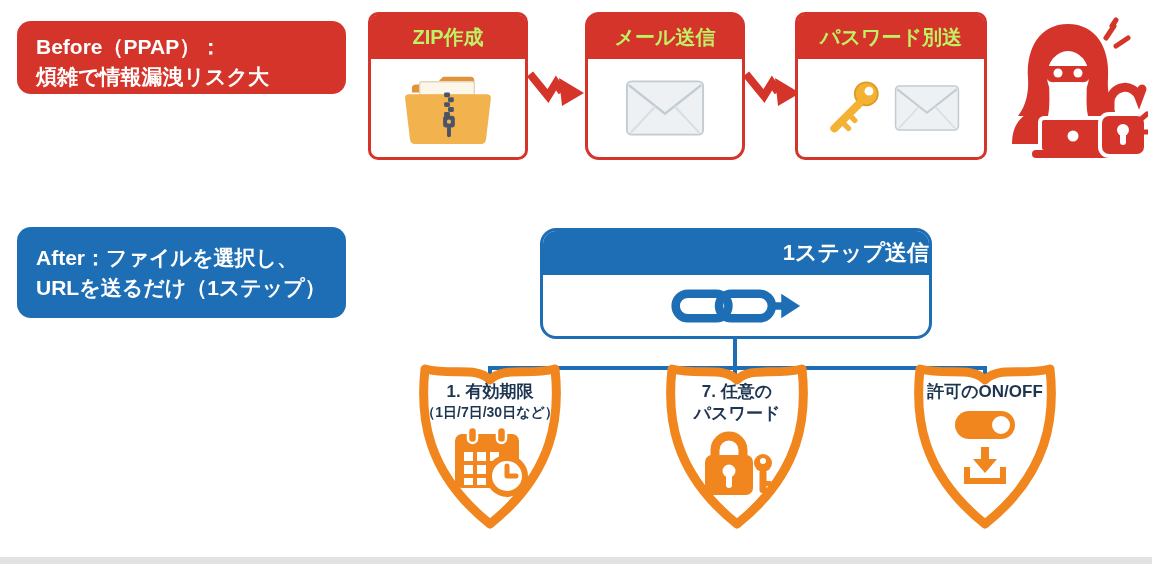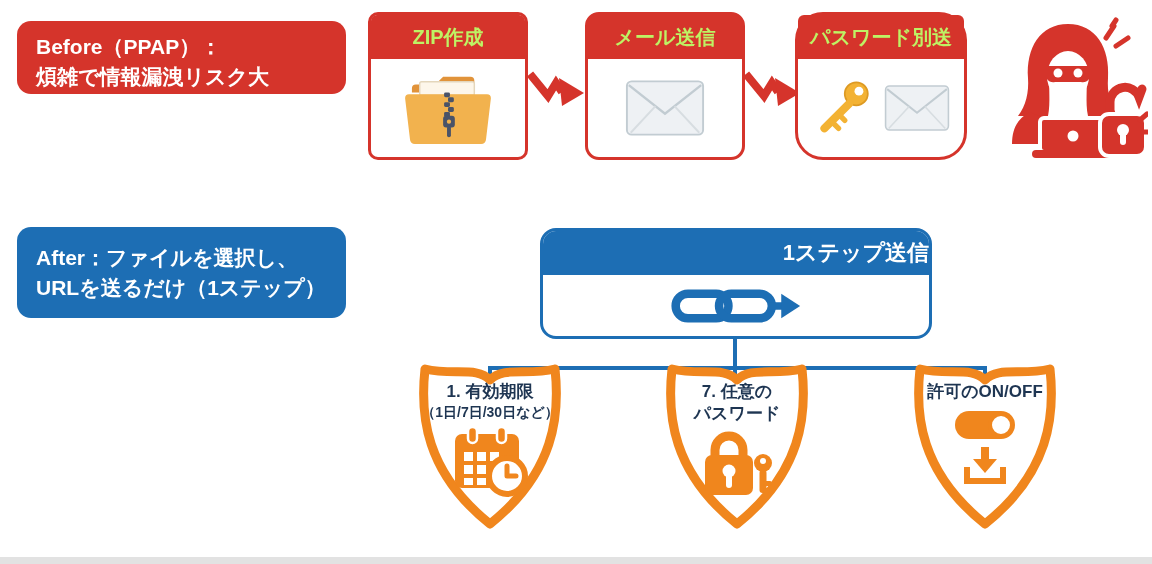--- a/index.html
+++ b/index.html
@@ -101,21 +101,21 @@
         <path d="M6,56 L32,28 M78,56 L52,28" fill="none" stroke="#d7dde1" stroke-width="2"></path>
       </svg>
     </div>
   </div>
 
   <svg class="abs" style="left:742px;top:66px;" width="62" height="56" viewBox="0 0 62 56">
     <polyline points="4,8 22,30 30,17 36,26" fill="none" stroke="#d5342b" stroke-width="8"></polyline>
     <polygon points="33,12 58,27 36,40" fill="#d5342b"></polygon>
   </svg>
 
-  <div class="step-box" style="left:795px;width:172px;border-radius:28px;">
+  <div class="step-box" style="left:795px;width:192px;">
     <div class="step-header">パスワード別送</div>
     <div class="step-body">
       <svg width="62" height="62" viewBox="0 0 70 70">
         <circle cx="50" cy="19" r="13" fill="#f3b233" stroke="#dd9a23" stroke-width="2"></circle>
         <circle cx="53" cy="16" r="5" fill="#fff"></circle>
         <path d="M42,30 L14,58" stroke="#f3b233" stroke-width="9" stroke-linecap="round"></path>
         <path d="M22,50 l8,8 M30,42 l7,7" stroke="#f3b233" stroke-width="6" stroke-linecap="round"></path>
       </svg>
       <svg width="66" height="48" viewBox="0 0 84 60">
         <rect x="2" y="2" width="80" height="56" rx="5" fill="#eef1f4" stroke="#c2ccd2" stroke-width="2"></rect>

